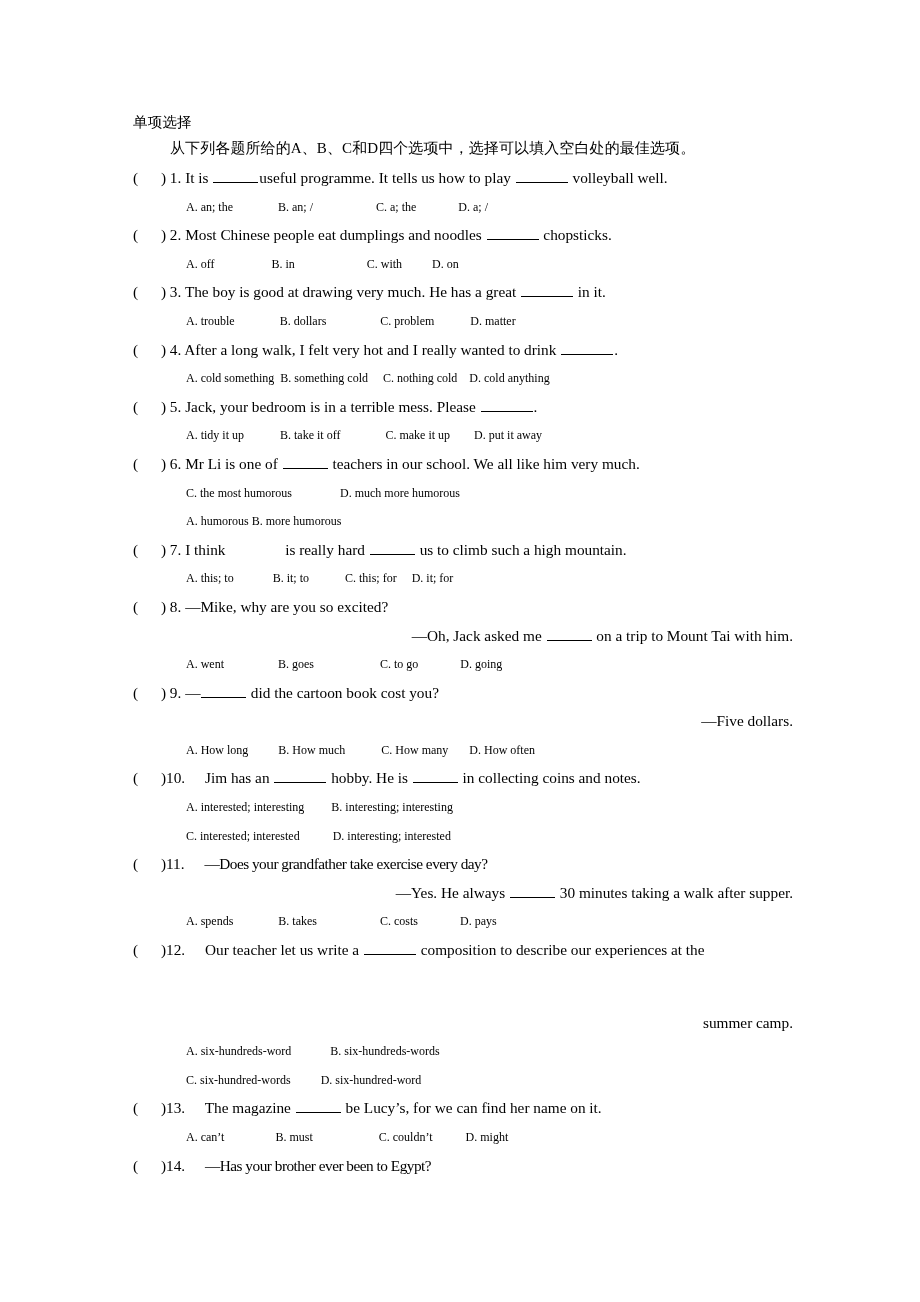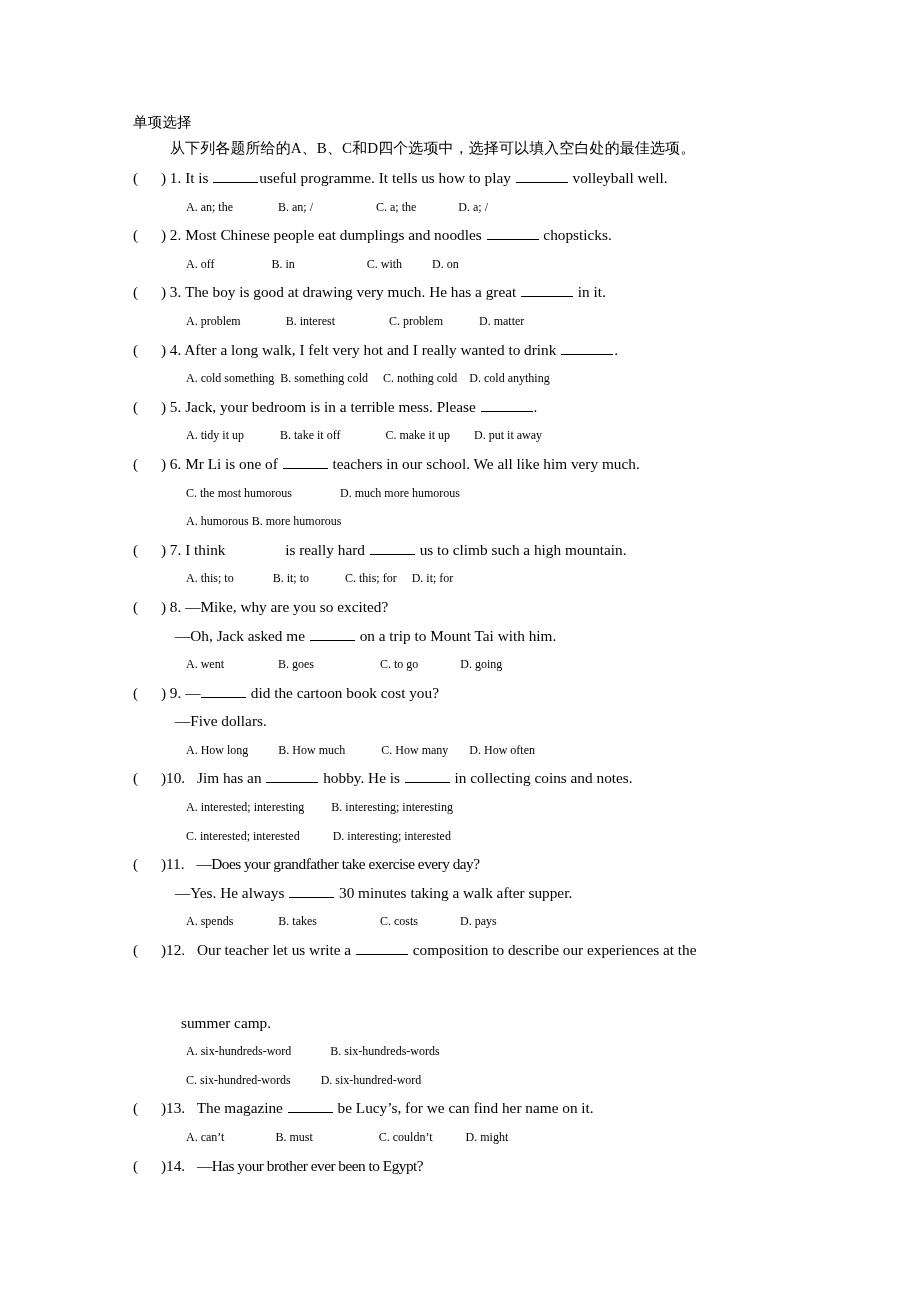--- a/index.html
+++ b/index.html
@@ -64,29 +64,30 @@
   }
   .paren {
     display: inline-block;
     width: 33px;
   }
   .paren .open { }
   .paren .close { float: right; }
   .qnum {
     display: inline-block;
   }
-  .qnum.wide { margin-right: 8px; }
+  .qnum.wide { margin-right: 16px; }
 
   
   .q-sub {
     font-size: 15.3px;
     line-height: 28.6px;
     white-space: nowrap;
     padding-left: 42px;
     margin: 0;
+    text-align: right;
   }
   .q-sub.justify-cont {
     padding-left: 48px;
     margin-top: 44px;
   }
   .opts {
     font-size: 12px;
     line-height: 28.6px;
     white-space: pre;
     padding-left: 53px;
@@ -137,21 +138,21 @@
       </div>
       <div class="opts">A. off                   B. in                        C. with          D. on</div>
     </div>
 
     <div class="q">
       <div class="q-line">
         <span class="paren"><span class="open">(</span><span class="close">)</span></span>
         <span class="qnum">3.</span>
         <span>The boy is good at drawing very much. He has a great </span><span class="blank w-l"></span><span> in it.</span>
       </div>
-      <div class="opts">A. problem               B. interest                  C. problem            D. matter</div>
+      <div class="opts">A. trouble               B. dollars                  C. problem            D. matter</div>
     </div>
 
     <div class="q">
       <div class="q-line">
         <span class="paren"><span class="open">(</span><span class="close">)</span></span>
         <span class="qnum">4.</span>
         <span>After a long walk, I felt very hot and I really wanted to drink </span><span class="blank w-l"></span><span>.</span>
       </div>
       <div class="opts">A. cold something  B. something cold     C. nothing cold    D. cold anything</div>
     </div>

